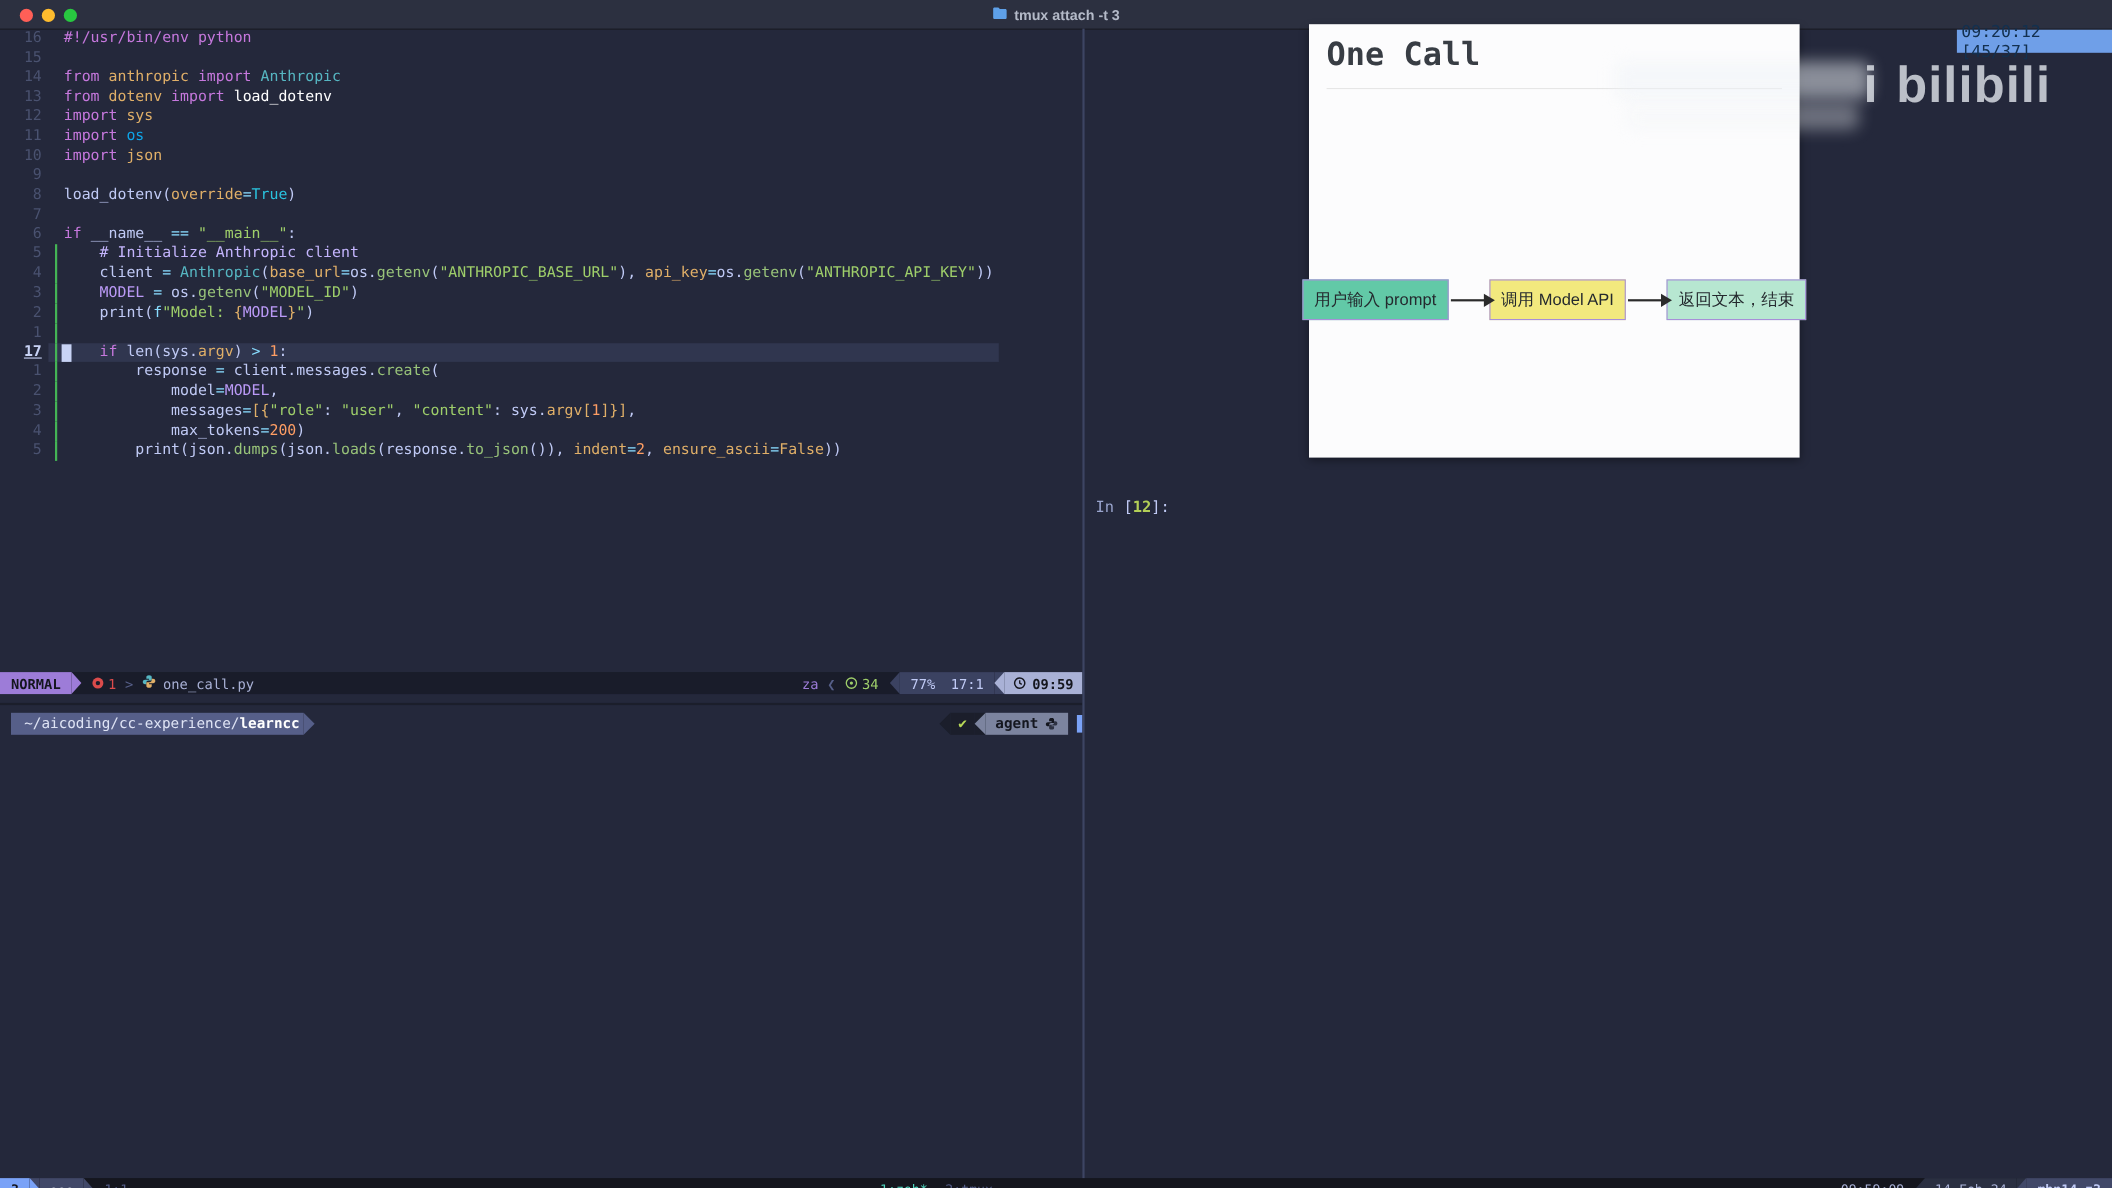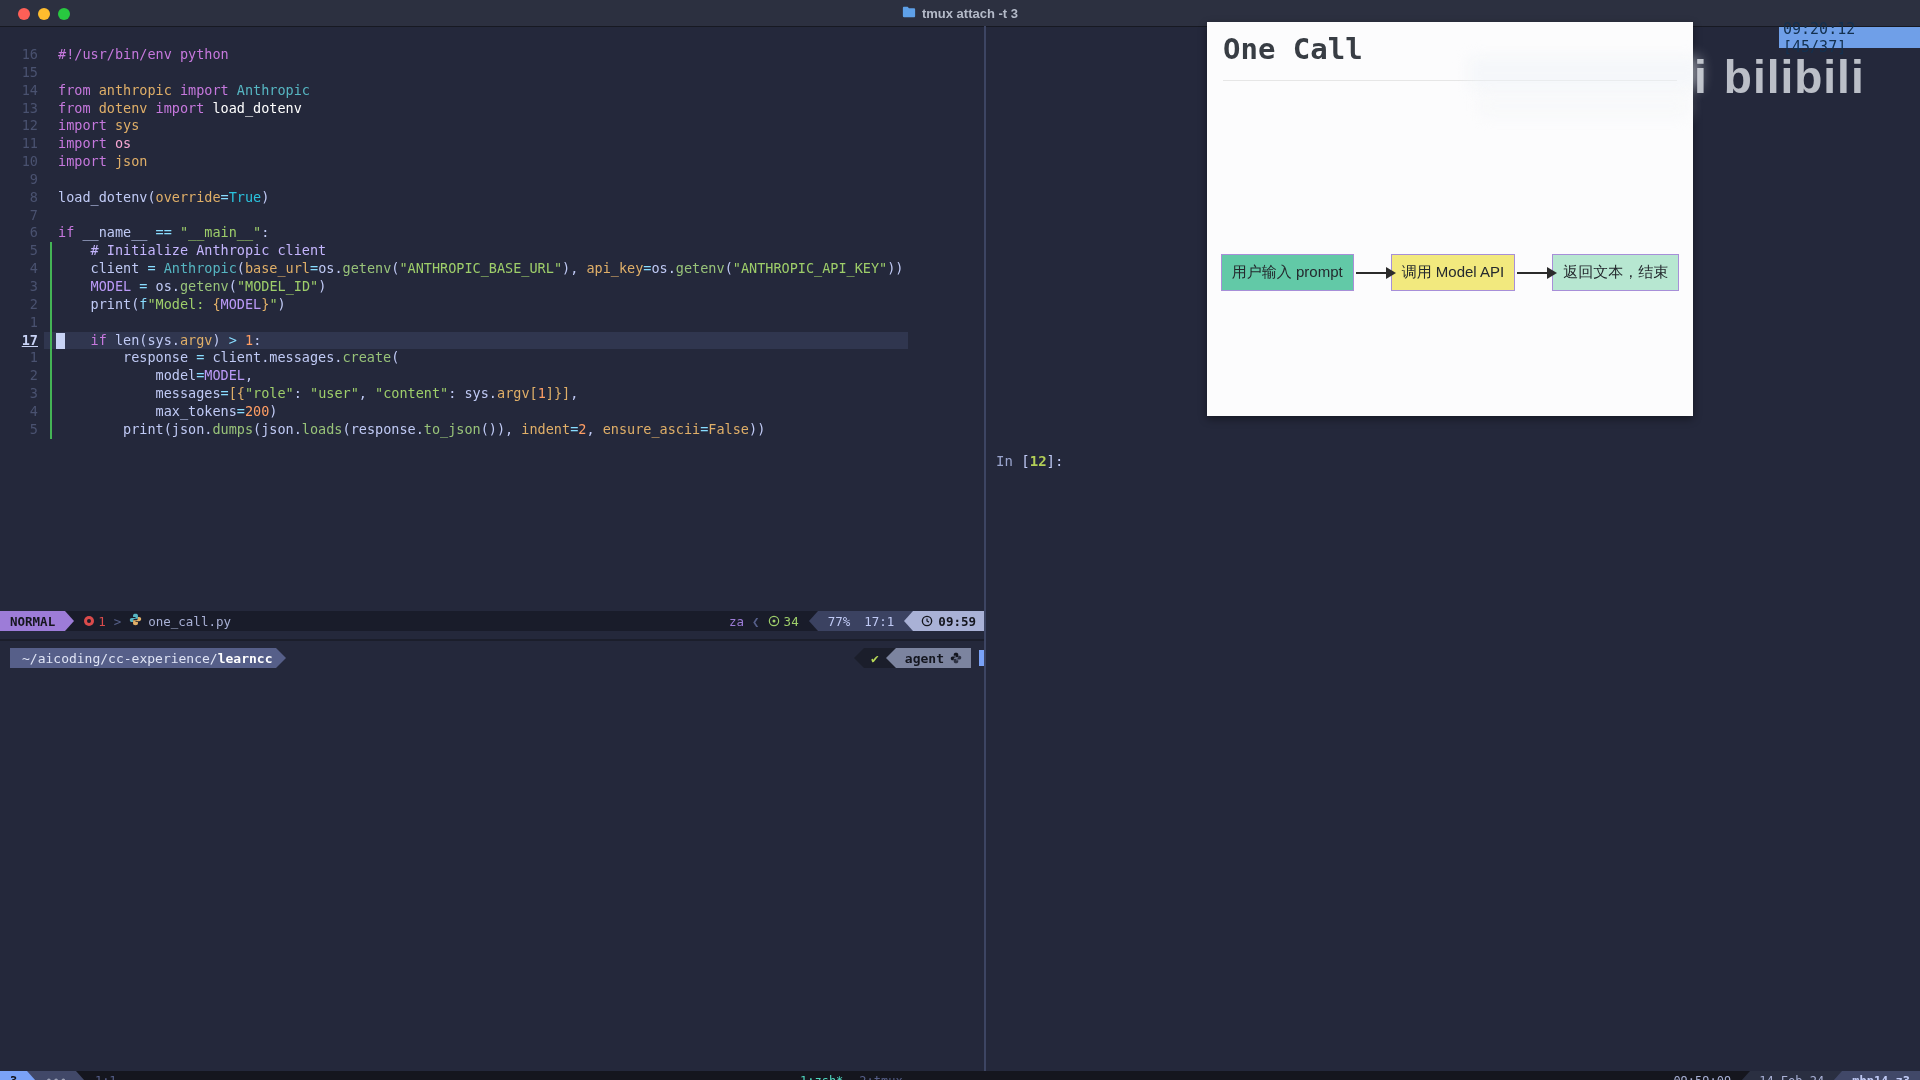--- a/index.html
+++ b/index.html
@@ -8,21 +8,21 @@
 
   
   .titlebar{position:absolute;left:0;top:0;right:0;height:26px;background:#2c3040;
             border-bottom:1px solid #171922;display:flex;align-items:center;justify-content:center;}
   .lights{position:absolute;left:18px;top:8px;display:flex;gap:8px;}
   .light{width:12px;height:12px;border-radius:50%;}
   .title{display:flex;align-items:center;gap:6px;color:#b4bac8;font-family:"Liberation Sans",sans-serif;
          font-size:13px;font-weight:bold;}
 
   
-  .editor{position:absolute;left:0;top:26px;width:908px;padding-top:20px;}
+  .editor{position:absolute;left:0;top:26px;width:908px;padding-top:0;}
   .cline{position:relative;display:flex;height:17.85px;line-height:17.85px;font-size:13.5px;}
   .cline.cur::before{content:"";position:absolute;left:44px;right:0;top:0;bottom:0;background:#30364f;}
   .lnum{flex:0 0 38px;text-align:right;color:#4a5270;position:relative;z-index:1;}
   .cur .lnum{color:#c8d3f5;font-weight:bold;text-decoration:underline;}
   .sign{flex:0 0 20px;position:relative;z-index:1;}
   .sign.git::before{content:"";position:absolute;left:12px;top:0;bottom:0;width:2px;background:#44b455;}
   .ctext{white-space:pre;position:relative;z-index:1;}
   .cursorblock{position:absolute;left:56px;top:1px;width:9px;height:16px;background:#c8d3f5;z-index:2;}
 
   
@@ -53,22 +53,22 @@
   .charrow{width:0;height:0;border-top:10px solid transparent;border-bottom:10px solid transparent;border-right:10px solid #1b1e2b;}
   .chseg{height:20px;display:flex;align-items:center;background:#1b1e2b;color:#b8d957;padding:0 7px;font-weight:bold;}
   .agarrow{width:0;height:0;border-top:10px solid transparent;border-bottom:10px solid transparent;border-right:10px solid #7c849f;background:#1b1e2b;}
   .agseg{height:20px;display:flex;align-items:center;gap:6px;background:#7c849f;color:#14161f;padding:0 9px;font-weight:bold;}
   .endtick{width:5px;height:16px;background:#7aa2f7;margin-left:8px;}
 
   
   .vsplit{position:absolute;left:984px;top:26px;bottom:0;width:2px;background:#3d4563;}
 
   
-  .slide{position:absolute;left:1190px;top:22px;width:486px;height:394px;background:#fcfcfd;
-         box-shadow:0 3px 8px rgba(0,0,0,.4);margin-left:17px;}
+  .slide{position:absolute;left:1190px;top:22px;width:446px;height:394px;background:#fcfcfd;
+         box-shadow:0 3px 8px rgba(0,0,0,.4);}
   .slide-title{position:absolute;left:16px;top:10px;font-size:29px;font-weight:bold;color:#383d44;
                font-family:"DejaVu Sans Mono",monospace;}
   .slide-underline{position:absolute;left:16px;right:16px;top:58px;height:1px;background:#e6e6e6;}
   .flow{position:absolute;left:0;top:232px;width:100%;display:flex;justify-content:center;align-items:center;}
   .fbox{border:1px solid #a78fd8;padding:8px 10px;font-size:15px;color:#24292e;white-space:nowrap;
         font-family:"Liberation Sans",sans-serif;}
   .farrow{width:32px;height:2px;background:#2b2b2b;position:relative;margin:0 3px 0 2px;flex:0 0 32px;}
   .farrow::after{content:"";position:absolute;right:-8px;top:-5px;border-left:10px solid #2b2b2b;
                  border-top:6px solid transparent;border-bottom:6px solid transparent;}
 
@@ -149,21 +149,21 @@
           <span class="ctext"><span style="color: rgb(198, 120, 221);">from </span><span style="color: rgb(224, 175, 104);">dotenv </span><span style="color: rgb(198, 120, 221);">import </span><span style="color: #ffffff;">load_dotenv</span></span>
         </div>
         <div class="cline">
           <span class="lnum">12</span>
           <span class="sign"></span>
           <span class="ctext"><span style="color: rgb(198, 120, 221);">import </span><span style="color: rgb(224, 175, 104);">sys</span></span>
         </div>
         <div class="cline">
           <span class="lnum">11</span>
           <span class="sign"></span>
-          <span class="ctext"><span style="color: rgb(198, 120, 221);">import </span><span style="color: #f9a8d4;">os</span></span>
+          <span class="ctext"><span style="color: rgb(198, 120, 221);">import </span><span style="color: #0ea5e9;">os</span></span>
         </div>
         <div class="cline">
           <span class="lnum">10</span>
           <span class="sign"></span>
           <span class="ctext"><span style="color: rgb(198, 120, 221);">import </span><span style="color: rgb(224, 175, 104);">json</span></span>
         </div>
         <div class="cline">
           <span class="lnum">9</span>
           <span class="sign"></span>
           <span class="ctext"></span>

